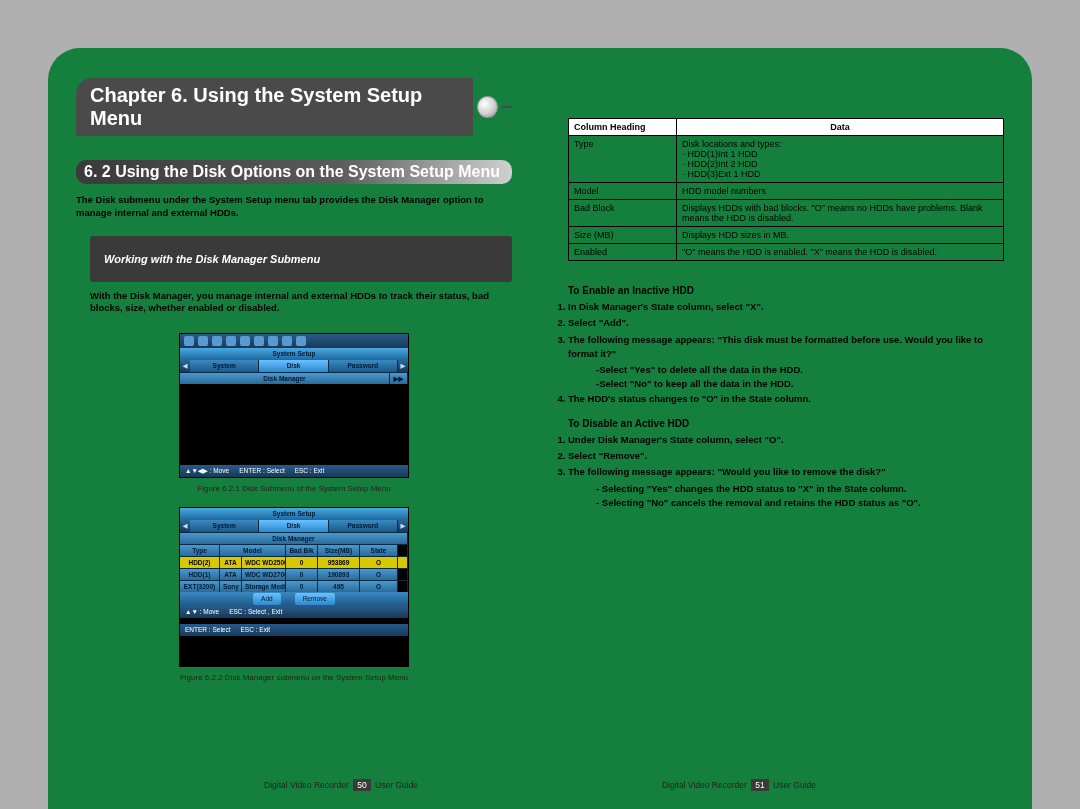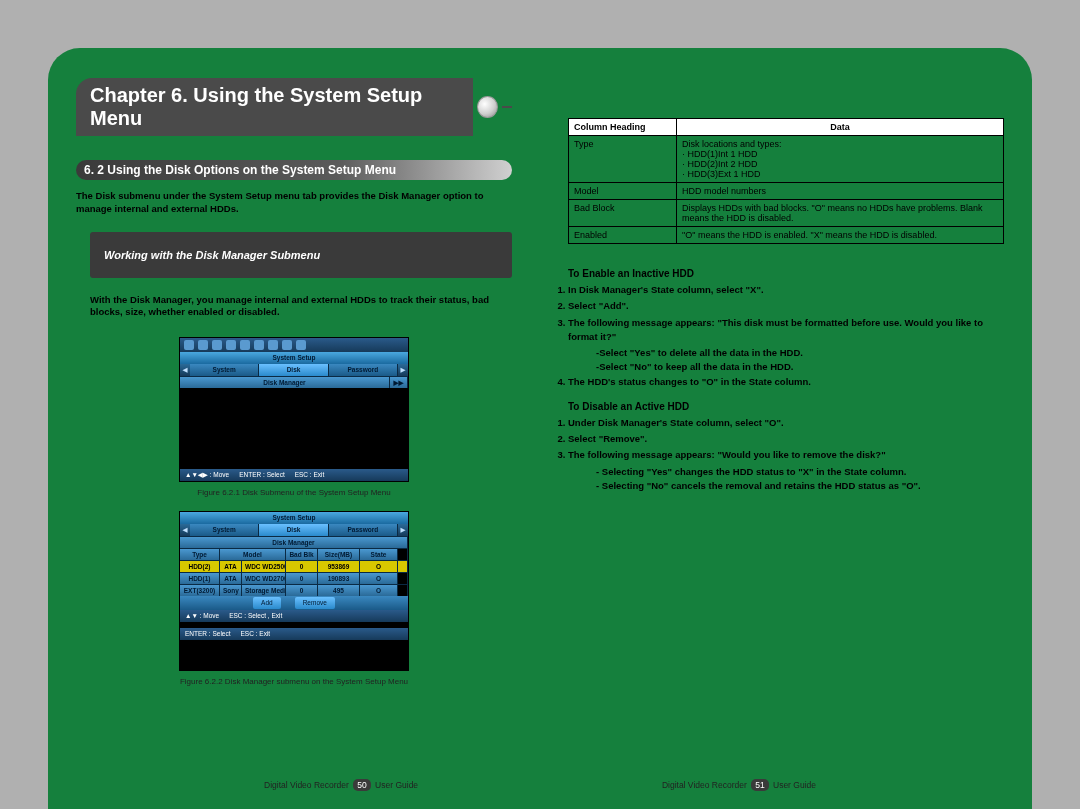--- a/index.html
+++ b/index.html
@@ -51,21 +51,21 @@
     width: 22px;
     height: 22px;
     border-radius: 50%;
     background: radial-gradient(circle at 35% 35%, #ffffff 0%, #cfcfcf 55%, #888 100%);
     border: 1px solid #999;
     margin: 0 4px;
   }
   .section-heading {
     background: linear-gradient(to right, #3a3a3a 0%, #5a5a5a 60%, #d0d0d0 100%);
     color: #fff;
-    font-size: 12px;
+    font-size: 16px;
     font-weight: bold;
     padding: 3px 8px;
     border-radius: 10px;
     margin-bottom: 10px;
   }
   .body-text {
     font-size: 9.5px;
     font-weight: bold;
     line-height: 1.35;
     margin-bottom: 16px;
@@ -80,21 +80,21 @@
     font-style: italic;
     padding: 17px 14px;
     border-radius: 3px;
     margin-bottom: 8px;
     margin-left: 14px;
   }
   .sub-text {
     font-size: 9.5px;
     font-weight: bold;
     line-height: 1.35;
-    margin: 8px 0 18px 14px;
+    margin: 0 0 18px 14px;
   }
   .fig-wrap {
     text-align: center;
     margin-bottom: 14px;
   }
   .dvr-screen {
     width: 230px;
     height: 145px;
     margin: 0 auto 6px auto;
     background: #000;
@@ -196,21 +196,21 @@
     font-size: 8.5px;
     color: #222;
   }
   .footer.left { left: 216px; }
   .footer.right { right: 216px; }
   .pnum {
     display: inline-block;
     background: #3a3a3a;
     color: #fff;
     padding: 1px 4px;
-    border-radius: 5px;
+    border-radius: 0;
     margin: 0 2px;
   }
   .arrow { width:10px; text-align:center; background:linear-gradient(#2a6a98,#163a5a); color:#c0e0ff; line-height:12px;}
   .highlight-row .dvr-cell { background: #d8c800; color:#000; }
 </style>
 </head>
 <body>
 
 <div class="spread">
 
@@ -346,20 +346,24 @@
  · HDD(2)Int 2 HDD
  · HDD(3)Ext 1 HDD</td>
       </tr>
       <tr>
         <td>Model</td>
         <td>HDD model numbers</td>
       </tr>
       <tr>
         <td>Bad Block</td>
         <td>Displays HDDs with bad blocks. "O" means no HDDs have problems. Blank means the HDD is disabled.</td>
+      </tr>
+      <tr>
+        <td>Size (MB)</td>
+        <td>Displays HDD sizes in MB.</td>
       </tr>
       <tr>
         <td>Enabled</td>
         <td>"O" means the HDD is enabled. "X" means the HDD is disabled.</td>
       </tr>
     </tbody>
       </table>
 
     <div class="proc-head">To Enable an Inactive HDD</div>
     <ol class="proc-list">

